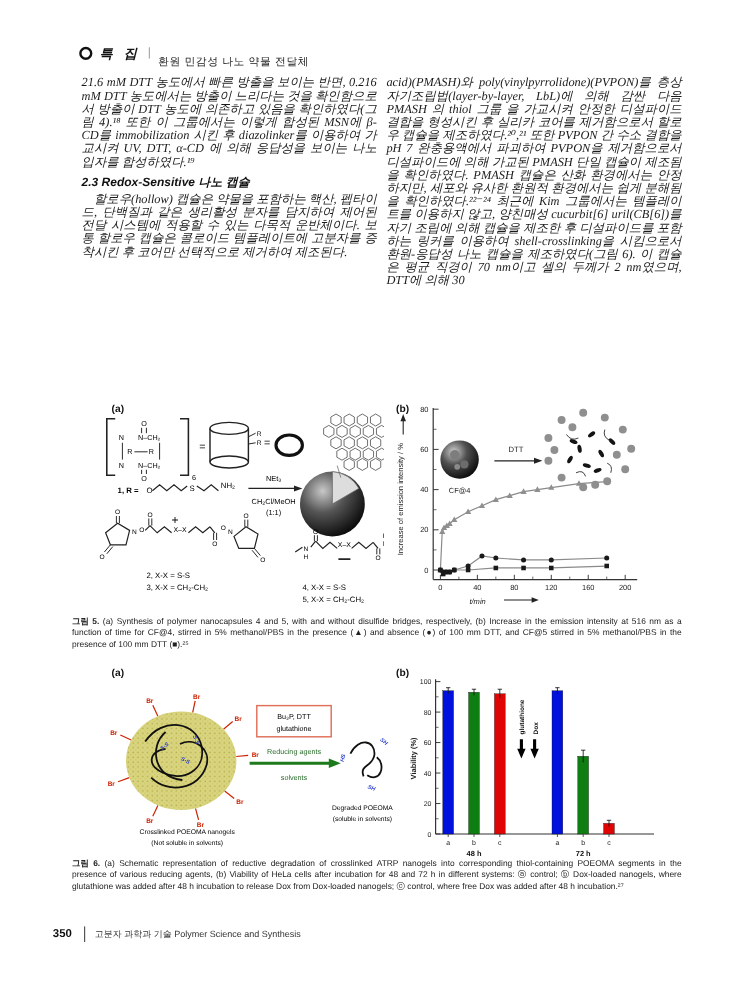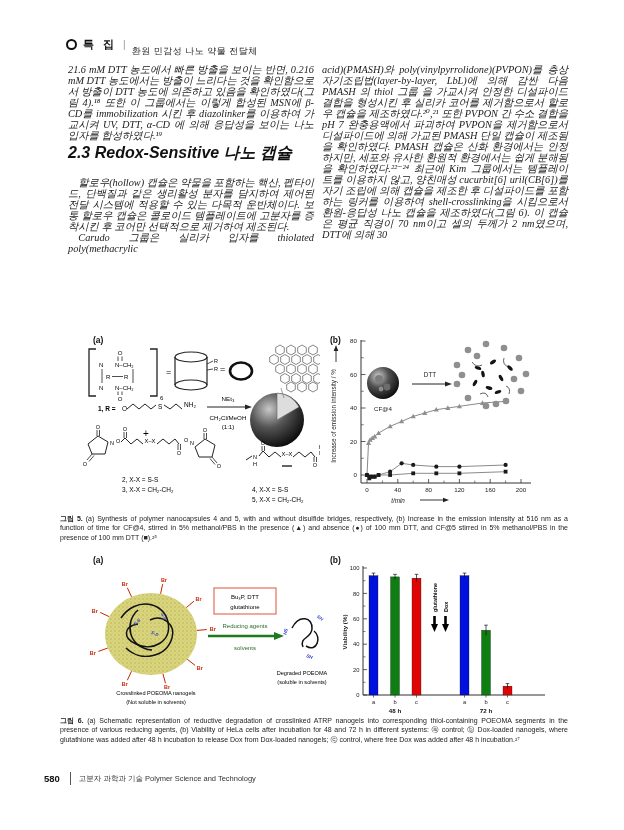--- a/index.html
+++ b/index.html
@@ -2,29 +2,29 @@
 <html><head>
 <meta charset="utf-8">
 <style>
   html,body{margin:0;padding:0;background:#ffffff;}
   .page{position:relative;width:624px;height:830px;background:#fff;overflow:hidden;
         font-family:"Liberation Serif","DejaVu Serif",serif;color:#1a1a1a;}
   
   .hdr{position:absolute;left:66px;top:30px;display:flex;align-items:center;gap:6px;
        font-family:"Liberation Sans","DejaVu Sans",sans-serif;}
   .hdr .ring{width:7px;height:7px;border:2.5px solid #111;border-radius:50%;display:inline-block;}
-  .hdr .sect{font-weight:bold;font-size:11px;letter-spacing:3px;color:#111;}
+  .hdr .sect{font-weight:bold;font-size:11px;letter-spacing:3px;color:#111;font-style:italic;}
   .hdr .div{color:#999;font-size:10px;}
   .hdr .ttl{font-size:9px;color:#222;letter-spacing:0.5px;margin-top:15px;}
   
   .col{position:absolute;width:246px;font-size:10.3px;line-height:11px;text-align:justify;font-style:italic;}
   .col p{margin:0;}
   .col p.ind{text-indent:1em;}
-  .col h3{margin:6px 0 19px 0;font-family:"Liberation Sans","DejaVu Sans",sans-serif;
-          font-size:16px;font-weight:bold;color:#111;}
+  .col h3{margin:6px 0 3px 0;font-family:"Liberation Sans","DejaVu Sans",sans-serif;
+          font-size:10px;font-weight:bold;color:#111;}
   .colL{left:68px;top:64px;}
   .colR{left:322px;top:64px;}
   
   .plabel{position:absolute;font-family:"Liberation Sans","DejaVu Sans",sans-serif;
           font-size:8.5px;font-weight:bold;color:#111;}
   .figsvg{position:absolute;}
   .fig-caption{position:absolute;left:60px;width:508px;
                font-family:"Liberation Sans","DejaVu Sans",sans-serif;
                font-size:7px;line-height:9.4px;color:#222;text-align:justify;}
   .fig-caption .cap-label{font-weight:bold;}
@@ -45,21 +45,20 @@
     <span class="ring"></span>
     <span class="sect">특 집</span>
     <span class="div">|</span>
     <span class="ttl">환원 민감성 나노 약물 전달체</span>
   </div>
 
   <div class="col colL">
     <p>21.6 mM DTT 농도에서 빠른 방출을 보이는 반면, 0.216 mM DTT 농도에서는 방출이 느리다는 것을 확인함으로서 방출이 DTT 농도에 의존하고 있음을 확인하였다(그림 4).¹⁸ 또한 이 그룹에서는 이렇게 합성된 MSN에 β-CD를 immobilization 시킨 후 diazolinker를 이용하여 가교시켜 UV, DTT, α-CD 에 의해 응답성을 보이는 나노 입자를 합성하였다.¹⁹</p>
     <h3>2.3 Redox-Sensitive 나노 캡슐</h3>
     <p class="ind">할로우(hollow) 캡슐은 약물을 포함하는 핵산, 펩타이드, 단백질과 같은 생리활성 분자를 담지하여 제어된 전달 시스템에 적용할 수 있는 다목적 운반체이다. 보통 할로우 캡슐은 콜로이드 템플레이트에 고분자를 증착시킨 후 코어만 선택적으로 제거하여 제조된다.</p>
-    <p class="ind">Carudo 그룹은 실리카 입자를 thiolated poly(methacrylic</p>
   </div>
 
   <div class="col colR">
     <p>acid)(PMASH)와 poly(vinylpyrrolidone)(PVPON)를 층상자기조립법(layer-by-layer, LbL)에 의해 감싼 다음 PMASH 의 thiol 그룹 을 가교시켜 안정한 디설파이드 결합을 형성시킨 후 실리카 코어를 제거함으로서 할로우 캡슐을 제조하였다.²⁰,²¹ 또한 PVPON 간 수소 결합을 pH 7 완충용액에서 파괴하여 PVPON을 제거함으로서 디설파이드에 의해 가교된 PMASH 단일 캡슐이 제조됨을 확인하였다. PMASH 캡슐은 산화 환경에서는 안정하지만, 세포와 유사한 환원적 환경에서는 쉽게 분해됨을 확인하였다.²²⁻²⁴ 최근에 Kim 그룹에서는 템플레이트를 이용하지 않고, 양친매성 cucurbit[6] uril(CB[6])를 자기 조립에 의해 캡슐을 제조한 후 디설파이드를 포함하는 링커를 이용하여 shell-crosslinking을 시킴으로서 환원-응답성 나노 캡슐을 제조하였다(그림 6). 이 캡슐은 평균 직경이 70 nm이고 셀의 두께가 2 nm였으며, DTT에 의해 30</p>
   </div>
 
   <div class="plabel" style="left:93px;top:335px">(a)</div>
   <div class="plabel" style="left:330px;top:335px">(b)</div>
 
   <svg id="fig5a-svg" class="figsvg" style="left:70px;top:344px" width="250" height="168" viewBox="0 0 250 168">
@@ -461,18 +460,18 @@
       <line x1="107.5" y1="54" x2="107.5" y2="63" stroke="#000" stroke-width="2.6"></line>
       <polygon points="104,62 111,62 107.5,70" fill="#000"></polygon>
     </svg>
 
   <div class="fig-caption" style="top:716px">
     <span class="cap-label">그림 6.</span>
     <span>(a) Schematic representation of reductive degradation of crosslinked ATRP nanogels into corresponding thiol-containing POEOMA segments in the presence of various reducing agents, (b) Viability of HeLa cells after incubation for 48 and 72 h in different systems: ⓐ control; ⓑ Dox-loaded nanogels, where glutathione was added after 48 h incubation to release Dox from Dox-loaded nanogels; ⓒ control, where free Dox was added after 48 h incubation.²⁷</span>
   </div>
 
   <div class="footer">
-    <span class="pnum">580</span>
+    <span class="pnum">350</span>
     <span class="fdiv"></span>
-    <span class="jt">고분자 과학과 기술 Polymer Science and Technology</span>
+    <span class="jt">고분자 과학과 기술 Polymer Science and Synthesis</span>
   </div>
 
 </div>
 
 </body></html>

